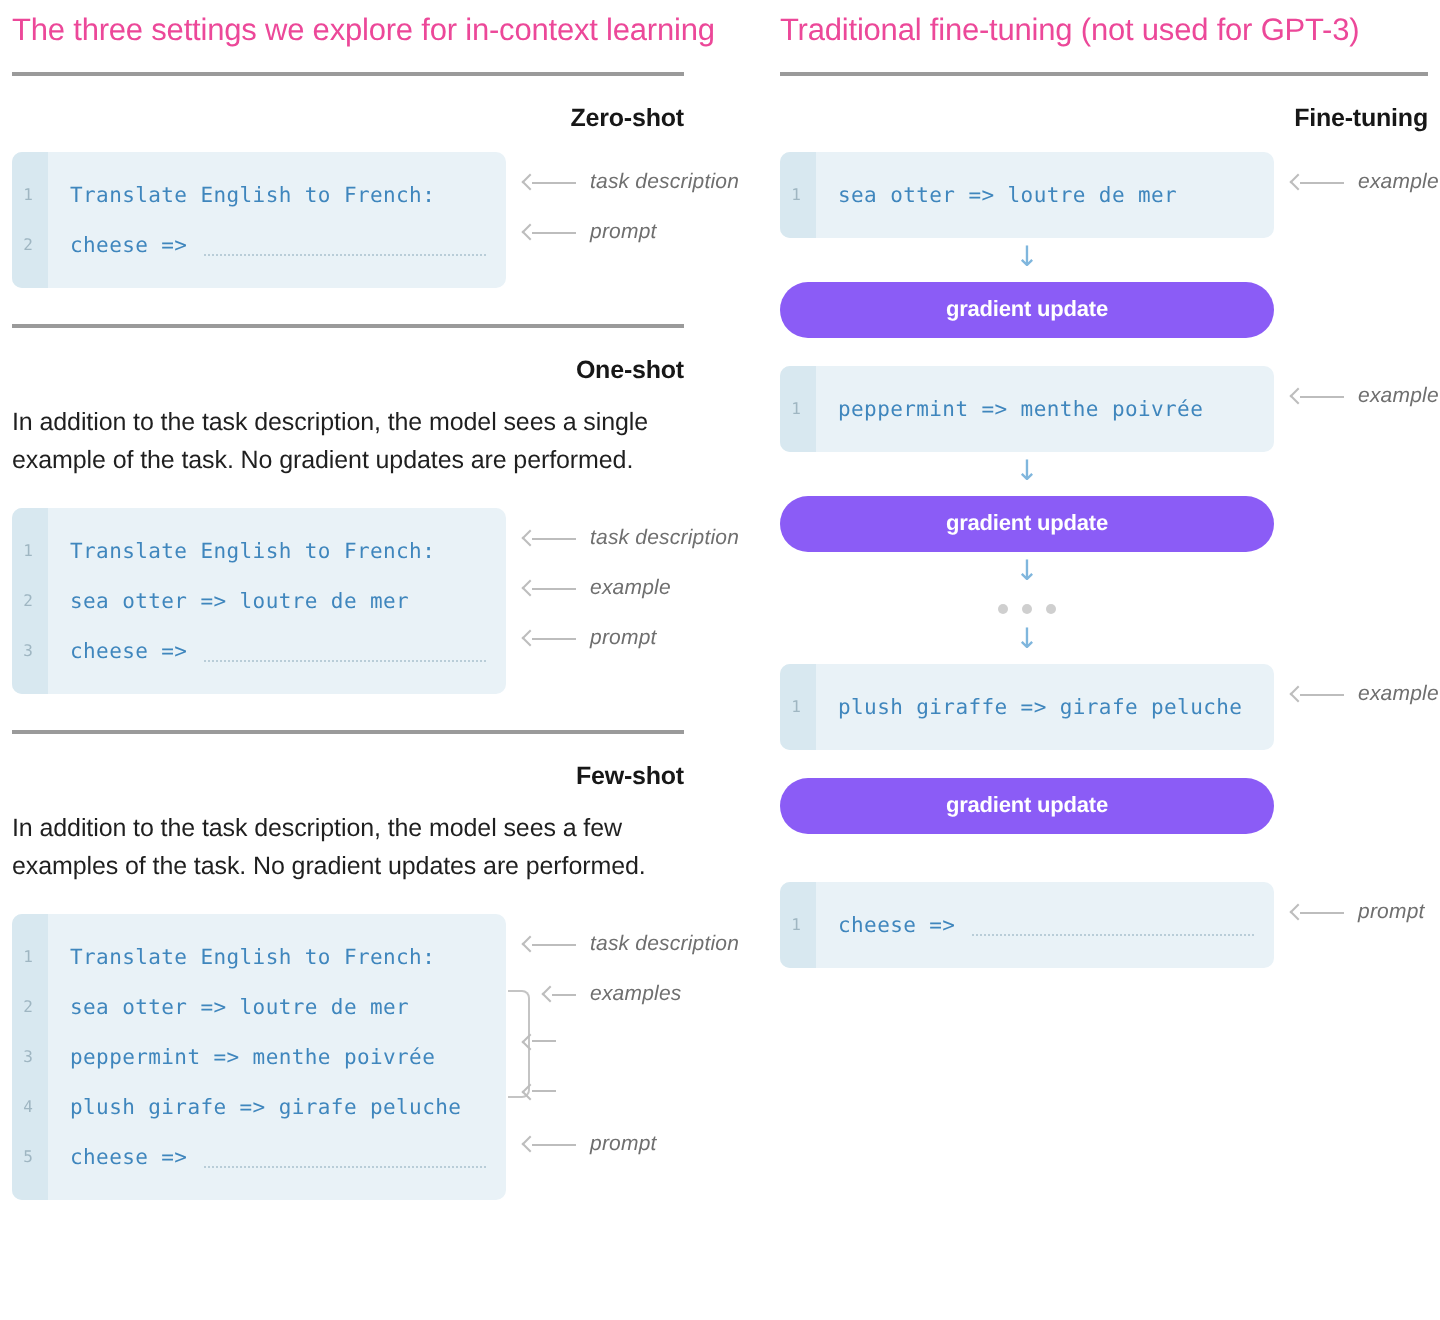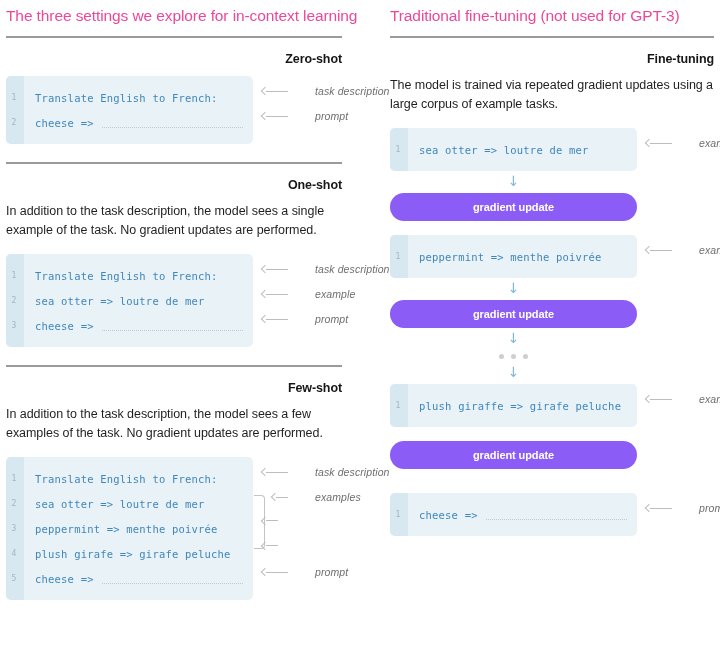--- a/index.html
+++ b/index.html
@@ -119,21 +119,20 @@
   
   .ann {
     position: absolute;
     display: flex;
     align-items: center;
     font-size: 10.5px;
     font-style: italic;
     color: #6f6f6f;
     white-space: nowrap;
     letter-spacing: 0.1px;
-    gap: 20px;
   }
   .arrow {
     display: inline-block;
     width: 26px;
     height: 9px;
     position: relative;
     margin-right: 7px;
     flex: none;
   }
   .arrow::before {
@@ -343,21 +342,20 @@
     </div>
 
   </div>
 
   <div class="col col-right">
 
     <div class="col-title">Traditional fine-tuning (not used for GPT-3)</div>
     <div class="rule"></div>
 
     <div class="section-title">Fine-tuning</div>
-    <div class="section-desc">The model is trained via repeated gradient updates using a large corpus of example tasks.</div>
 
     <div class="code-wrap">
       <div class="code-block rc">
         <div class="gutter"></div>
         <div class="code-line">
           <span class="ln">1</span>
           <span class="code-txt">sea otter =&gt; loutre de mer</span>
         </div>
       </div>
       <div class="ann" style="left:256px; top:9px;">

